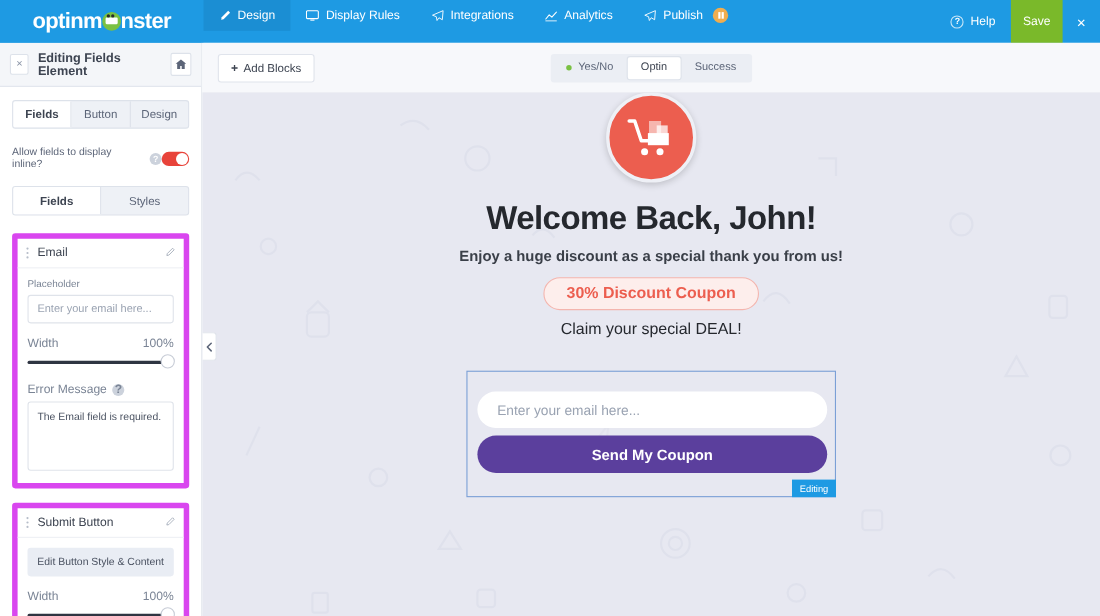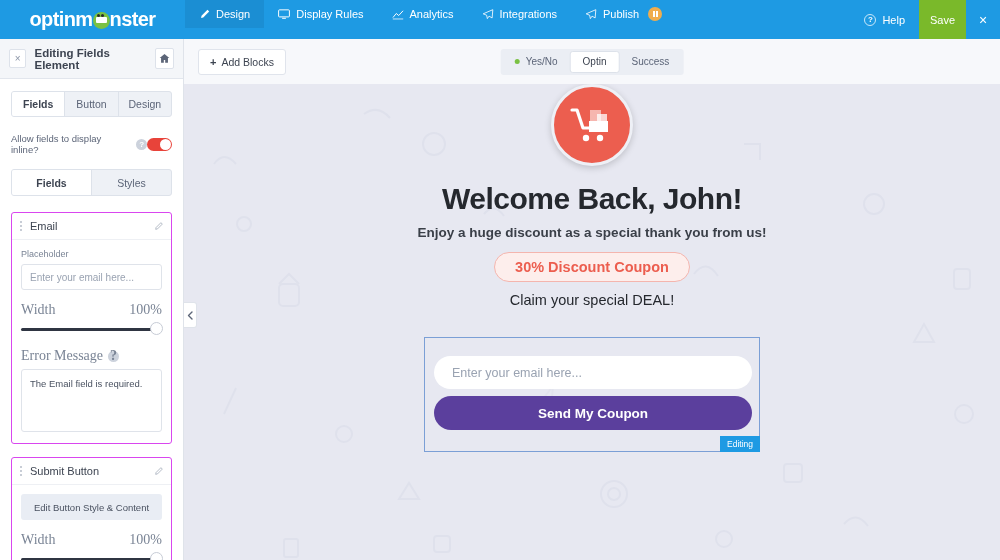--- a/index.html
+++ b/index.html
@@ -151,21 +151,21 @@
     margin-bottom: 16px;
   }
   .seg2 > div {
     flex: 1; display: flex; align-items: center; justify-content: center;
     font-size: 10.5px; color: #5c6578; cursor: pointer;
   }
   .seg2 > div.on { background: #ffffff; color: #3d4451; font-weight: bold;
     border-right: 1px solid #dde2ea; }
 
   .card {
-    border: 1px solid #d946ef; border-radius: 3px;
+    border: 5px solid #d946ef; border-radius: 3px;
     background: #ffffff; margin-bottom: 13px;
   }
   .card-head {
     height: 27px; display: flex; align-items: center;
     border-bottom: 1px solid #eef0f4; padding: 0 8px 0 5px;
   }
   .grip {
     width: 8px; display: flex; flex-direction: column; gap: 2px;
     align-items: center; cursor: grab;
   }
@@ -184,21 +184,21 @@
   }
   .txt-area {
     width: 100%; height: 63px; border: 1px solid #dfe3ea; border-radius: 3px;
     font-size: 9.5px; color: #4a5261; padding: 8px; background: #ffffff;
     cursor: text;
   }
   .wrow {
     display: flex; align-items: center; justify-content: space-between;
     margin: 12px 0 4px 0;
   }
-  .wrow span { font-size: 14px; color: #7a8495; font-family: Liberation Serif, serif; }
+  .wrow span { font-size: 11px; color: #7a8495; }
   .slider { position: relative; height: 14px; }
   .slider-track {
     position: absolute; top: 6px; left: 0; right: 0; height: 3px;
     background: #2f3542; border-radius: 2px;
   }
   .slider-knob {
     position: absolute; right: -1px; top: 0; width: 13px; height: 13px;
     border-radius: 50%; background: #ffffff; border: 1px solid #c7ccd6;
     cursor: grab;
   }
@@ -330,34 +330,34 @@
             <rect x="0.8" y="0.8" width="14.4" height="9.4" rx="1.2" fill="none" stroke="#fff" stroke-width="1.3"></rect>
             <rect x="5.5" y="11.4" width="5" height="1.3" fill="#fff"></rect>
           </svg>
       </span>
       <span>Display Rules</span>
     </div>
 
     <div class="nav-item">
       <span class="nav-ico">
         <svg width="12" height="11" viewBox="0 0 16 16">
+            <path d="M15 1L1 7l5 2 1 5 2.5-3.6L14 13z" fill="none" stroke="#fff" stroke-width="1.2" stroke-linejoin="round"></path>
+          </svg>
+      </span>
+      <span>Integrations</span>
+    </div>
+
+    <div class="nav-item">
+      <span class="nav-ico">
+        <svg width="12" height="11" viewBox="0 0 16 16">
             <path d="M1 12L5.5 6.5 9 9.5 15 3" fill="none" stroke="#fff" stroke-width="1.4" stroke-linecap="round" stroke-linejoin="round"></path>
             <path d="M1 14.5h14" stroke="#fff" stroke-width="1.1" stroke-linecap="round"></path>
           </svg>
       </span>
       <span>Analytics</span>
-    </div>
-
-    <div class="nav-item">
-      <span class="nav-ico">
-        <svg width="12" height="11" viewBox="0 0 16 16">
-            <path d="M15 1L1 7l5 2 1 5 2.5-3.6L14 13z" fill="none" stroke="#fff" stroke-width="1.2" stroke-linejoin="round"></path>
-          </svg>
-      </span>
-      <span>Integrations</span>
     </div>
 
     <div class="nav-item">
       <span class="nav-ico">
         <svg width="12" height="11" viewBox="0 0 16 16">
             <path d="M15 1L1 7l5 2 1 5 2.5-3.6L14 13z" fill="none" stroke="#fff" stroke-width="1.2" stroke-linejoin="round"></path>
           </svg>
       </span>
       <span>Publish</span>
       <span class="badge-pause">

